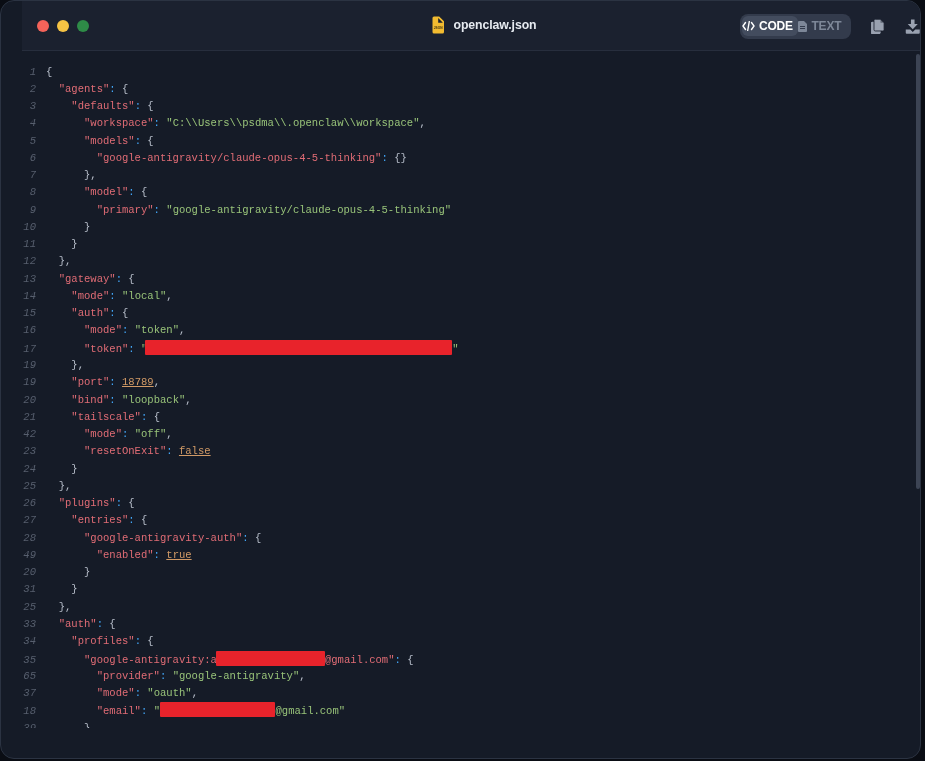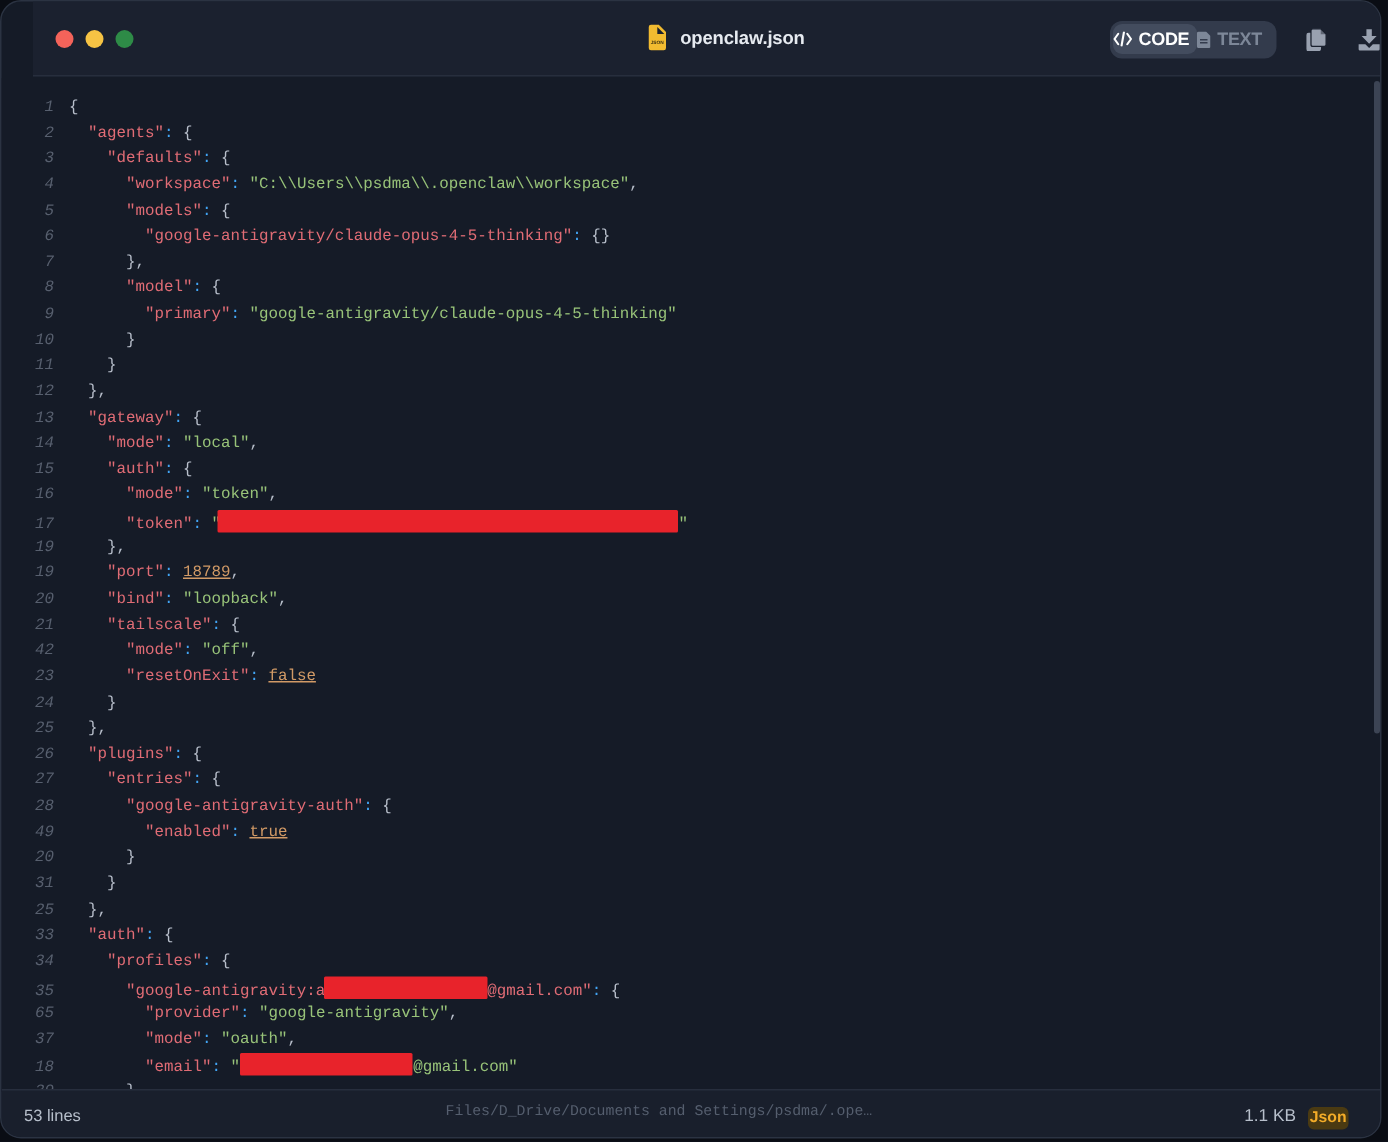--- a/index.html
+++ b/index.html
@@ -107,19 +107,13 @@
 <div class="row"><span class="num">25</span><span class="ct"><span class="p">  },</span></span></div>
 <div class="row"><span class="num">33</span><span class="ct"><span class="p">  </span><span class="k">"auth"</span><span class="o">:</span><span class="p"> {</span></span></div>
 <div class="row"><span class="num">34</span><span class="ct"><span class="p">    </span><span class="k">"profiles"</span><span class="o">:</span><span class="p"> {</span></span></div>
 <div class="row"><span class="num">35</span><span class="ct"><span class="p">      </span><span class="k">"google-antigravity:a</span><span class="rb" style="width:109px;margin-left:-1px"></span><span class="k">@gmail.com"</span><span class="o">:</span><span class="p"> {</span></span></div>
 <div class="row"><span class="num">65</span><span class="ct"><span class="p">        </span><span class="k">"provider"</span><span class="o">:</span><span class="p"> </span><span class="s">"google-antigravity"</span><span class="p">,</span></span></div>
 <div class="row"><span class="num">37</span><span class="ct"><span class="p">        </span><span class="k">"mode"</span><span class="o">:</span><span class="p"> </span><span class="s">"oauth"</span><span class="p">,</span></span></div>
 <div class="row"><span class="num">18</span><span class="ct"><span class="p">        </span><span class="k">"email"</span><span class="o">:</span><span class="p"> </span><span class="s">"</span><span class="rb" style="width:115px;margin-left:0.5px"></span><span class="s">@gmail.com"</span></span></div>
 <div class="row"><span class="num">39</span><span class="ct"><span class="p">      }</span></span></div>
   </div>
   <div class="thumb"></div>
-  <div class="footer">
-    <span class="flines">53 lines</span>
-    <span class="fpath">Files/D_Drive/Documents and Settings/psdma/.ope…</span>
-    <span class="fsize">1.1 KB</span>
-    <span class="badge">Json</span>
-  </div>
 </div>
 
 </body></html>

